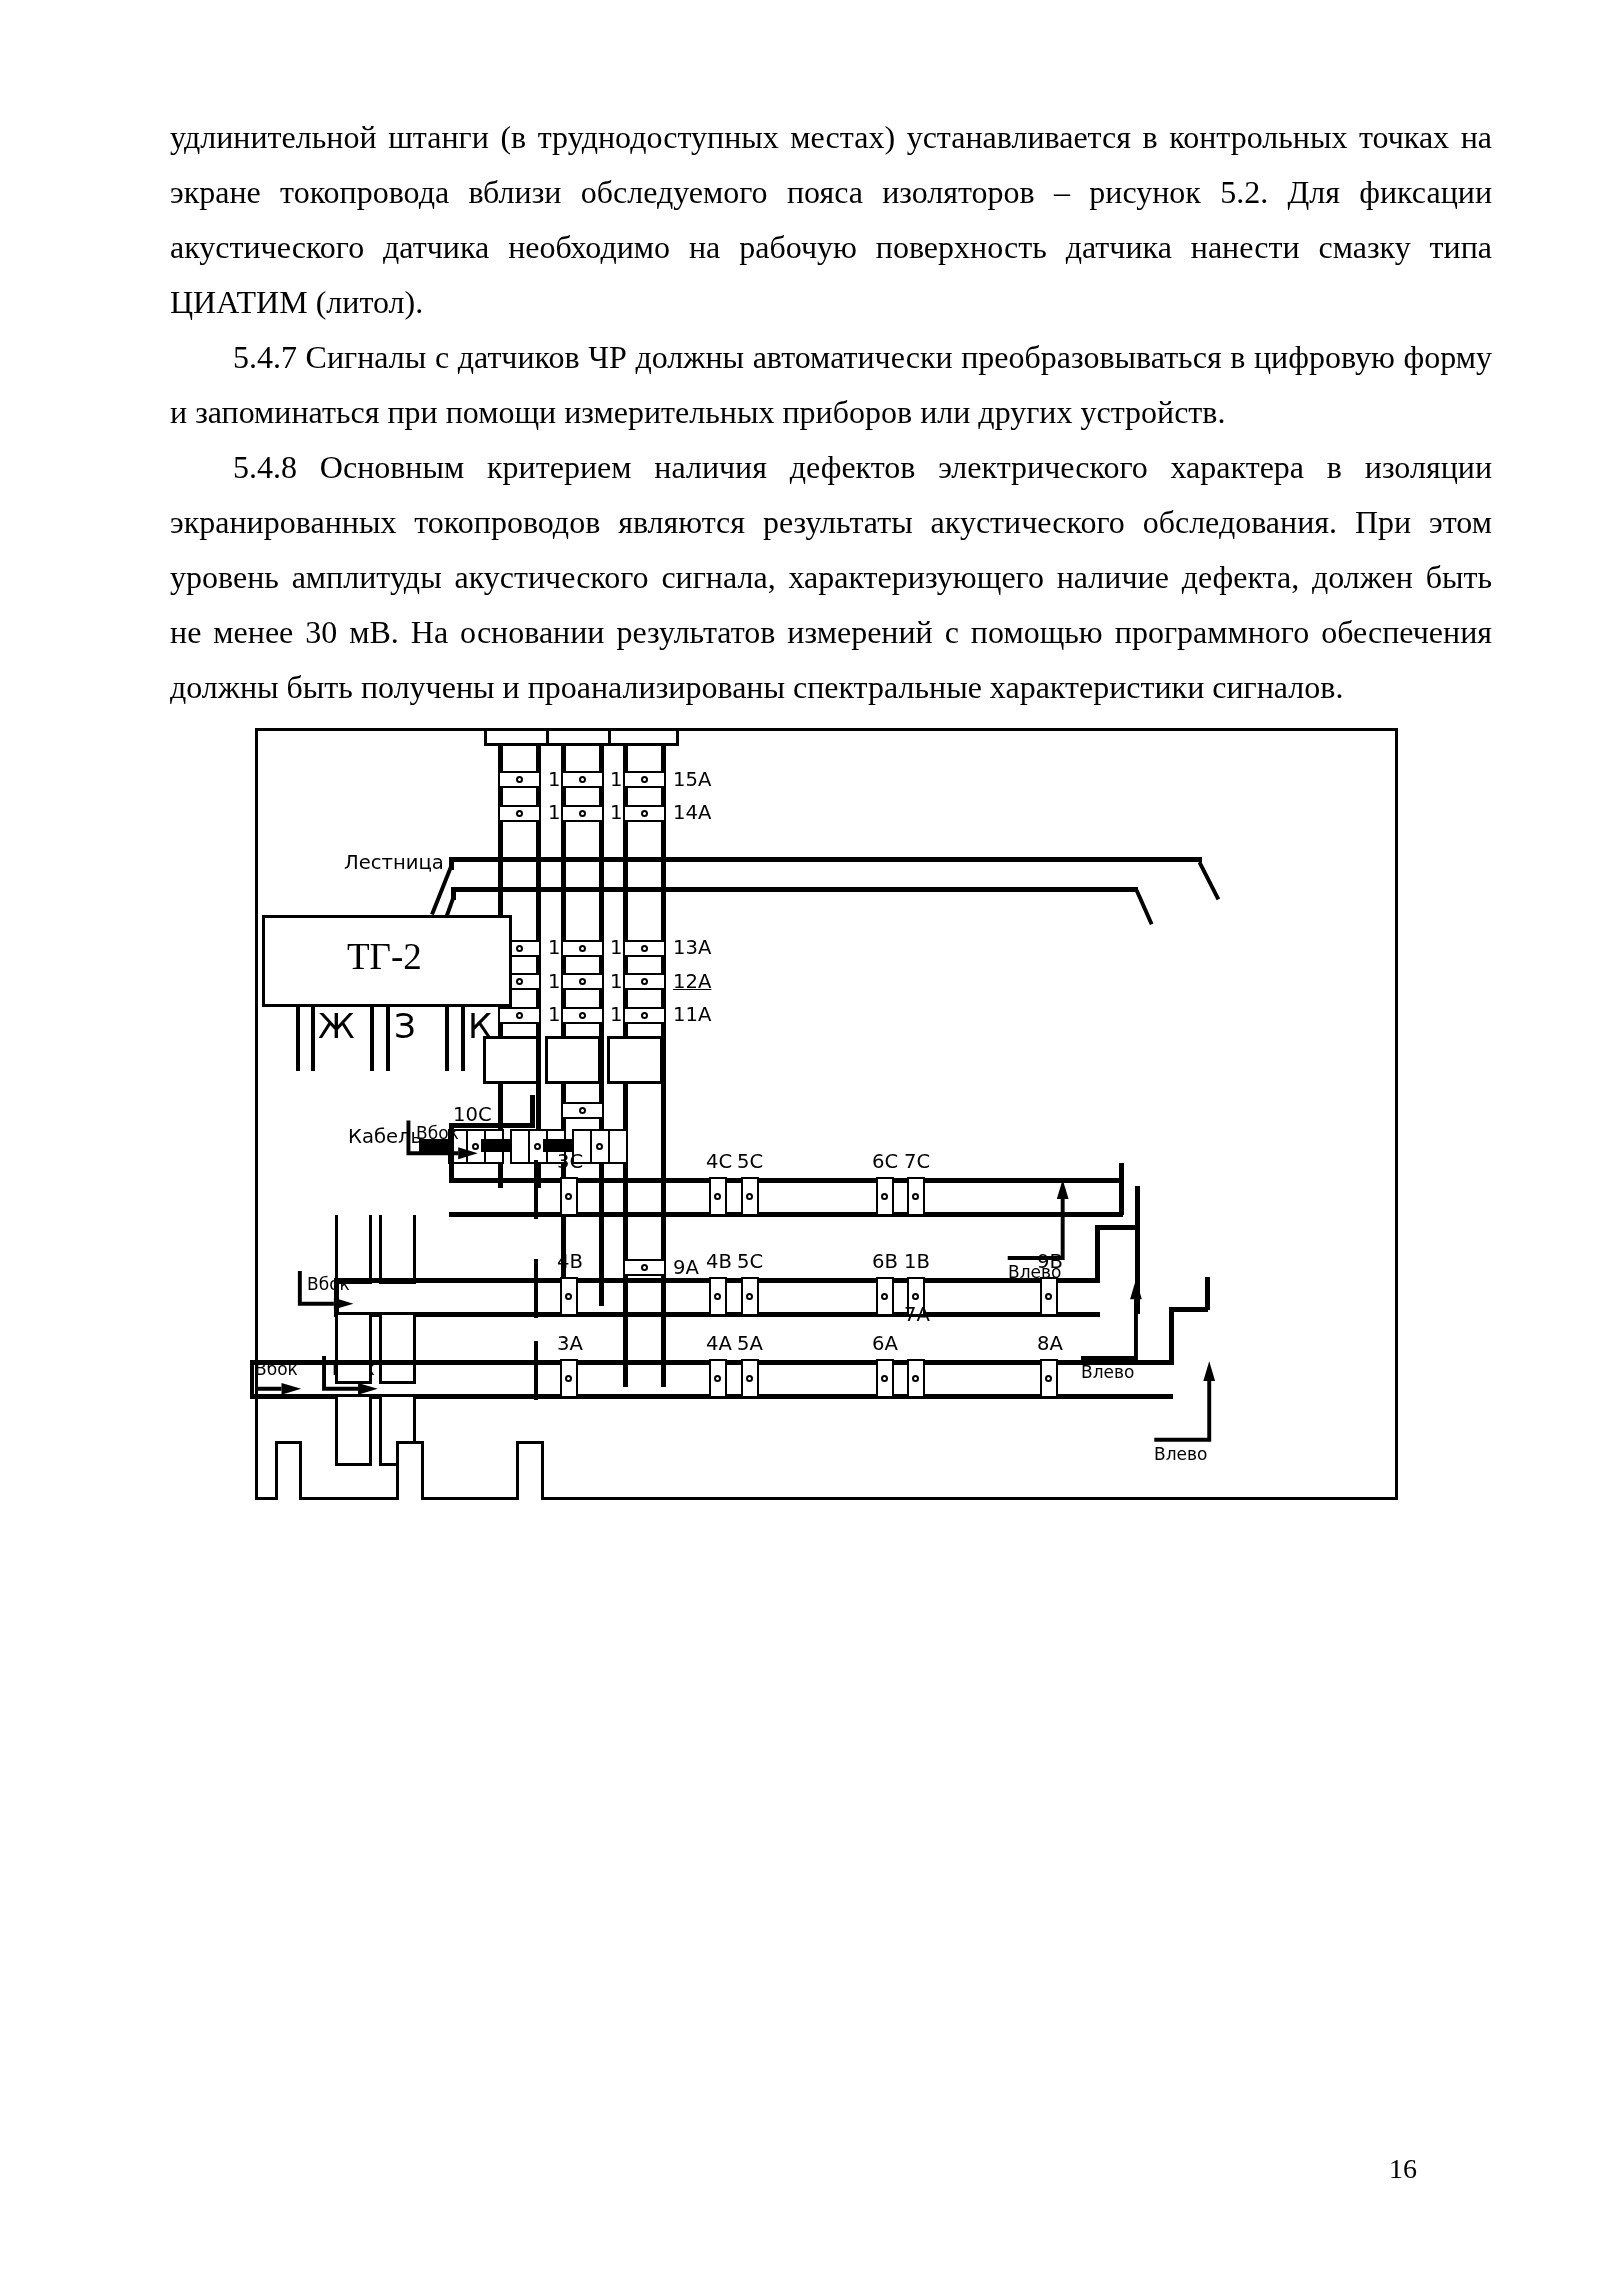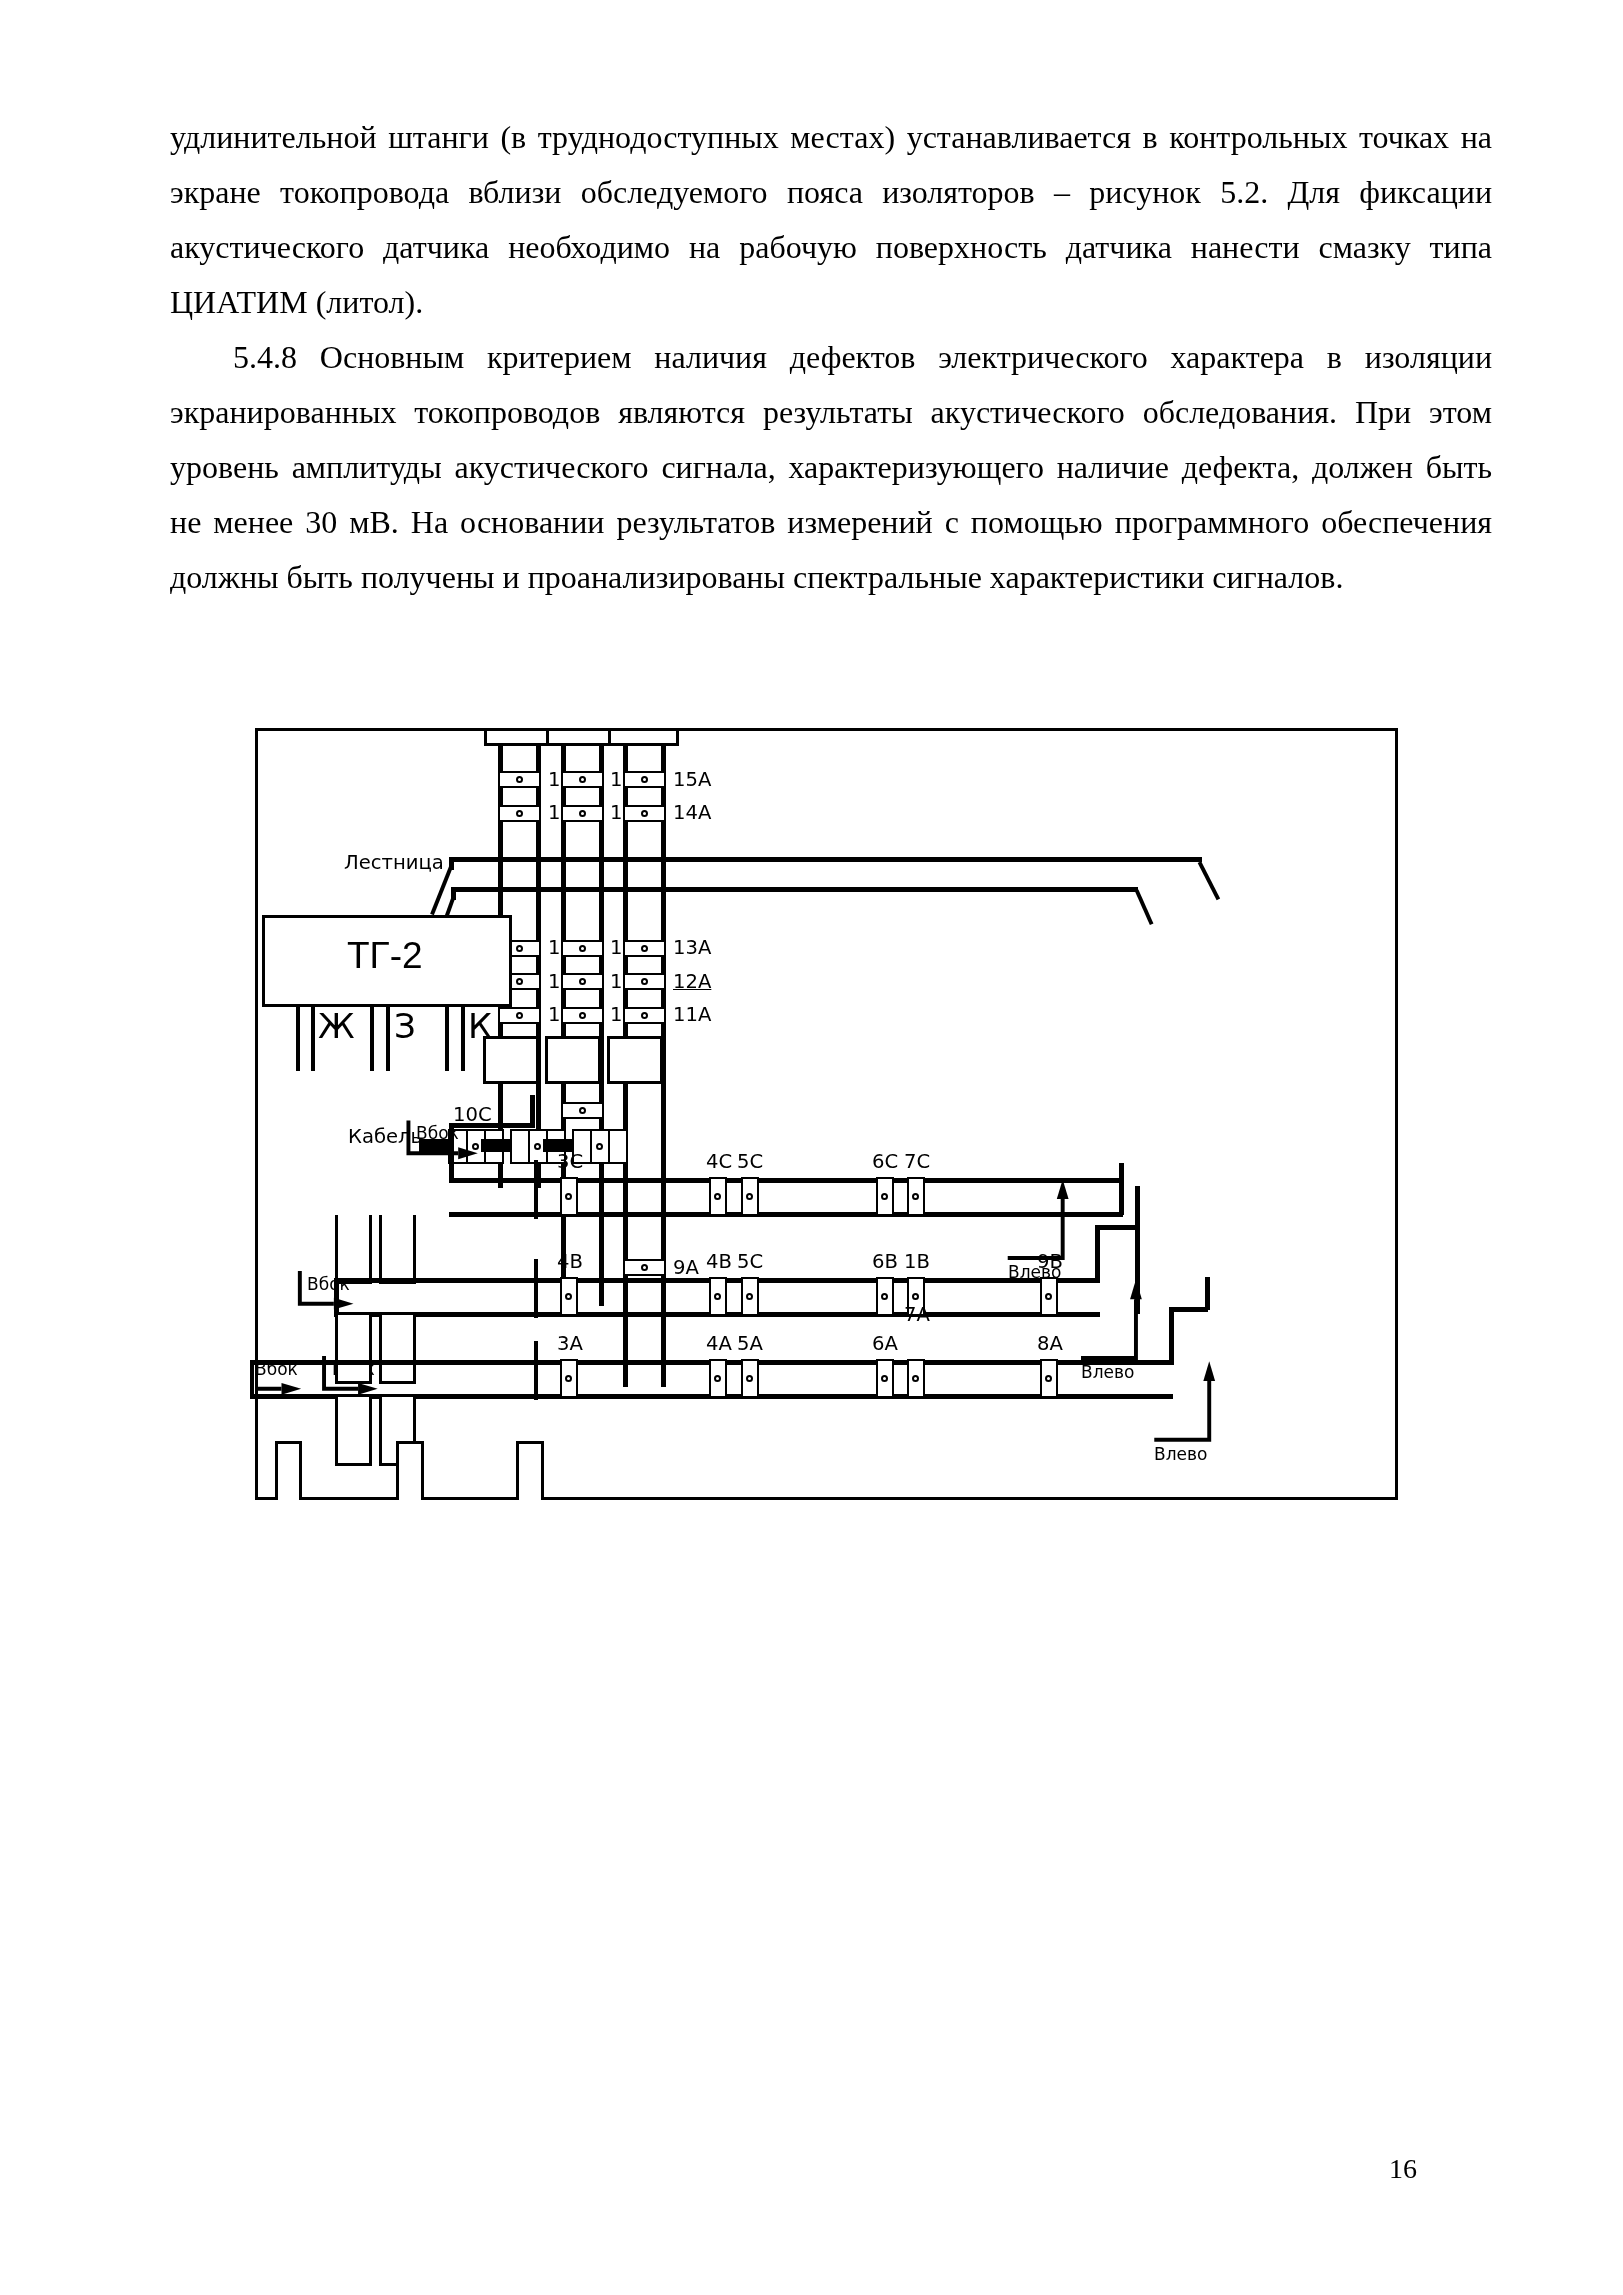--- a/index.html
+++ b/index.html
@@ -83,21 +83,21 @@
     font-size: 19.6px;
     line-height: 21px;
     white-space: nowrap;
     color: #000;
   }
   .figure .lbl.small {
     font-size: 17px;
   }
   .figure .tg2label {
     position: absolute;
-    font-family: Liberation Sans, sans-serif;
+    font-family: Liberation Serif, serif;
     font-size: 37px;
     white-space: nowrap;
   }
   .figure .phase {
     position: absolute;
     font-family: "DejaVu Sans", "Liberation Sans", sans-serif;
     font-size: 34px;
     white-space: nowrap;
   }
   .figure svg.overlay {
@@ -154,20 +154,21 @@
     font-family: "Liberation Serif", "DejaVu Serif", serif;
   }
 </style>
 </head>
 <body>
 
 <div class="page">
 
   <div class="textblock">
     <p>удлинительной штанги (в труднодоступных местах) устанавливается в контрольных точках на экране токопровода вблизи обследуемого пояса изоляторов – рисунок 5.2. Для фиксации акустического датчика необходимо на рабочую поверхность датчика нанести смазку типа ЦИАТИМ (литол).</p>
+    <p class="indent">5.4.7 Сигналы с датчиков ЧР должны автоматически преобразовываться в цифровую форму и запоминаться при помощи измерительных приборов или других устройств.</p>
     <p class="indent">5.4.8 Основным критерием наличия дефектов электрического характера в изоляции экранированных токопроводов являются результаты акустического обследования. При этом уровень амплитуды акустического сигнала, характеризующего наличие дефекта, должен быть не менее 30 мВ. На основании результатов измерений с помощью программного обеспечения должны быть получены и проанализированы спектральные характеристики сигналов.</p>
   </div>
 
   <div class="figure">
 
     <div class="frame"></div>
 
     <div class="box" style="left:229px; top:0px; width:71px; height:18.3px;"></div>
 
     <div class="box" style="left:291px; top:0px; width:71px; height:18.3px;"></div>

